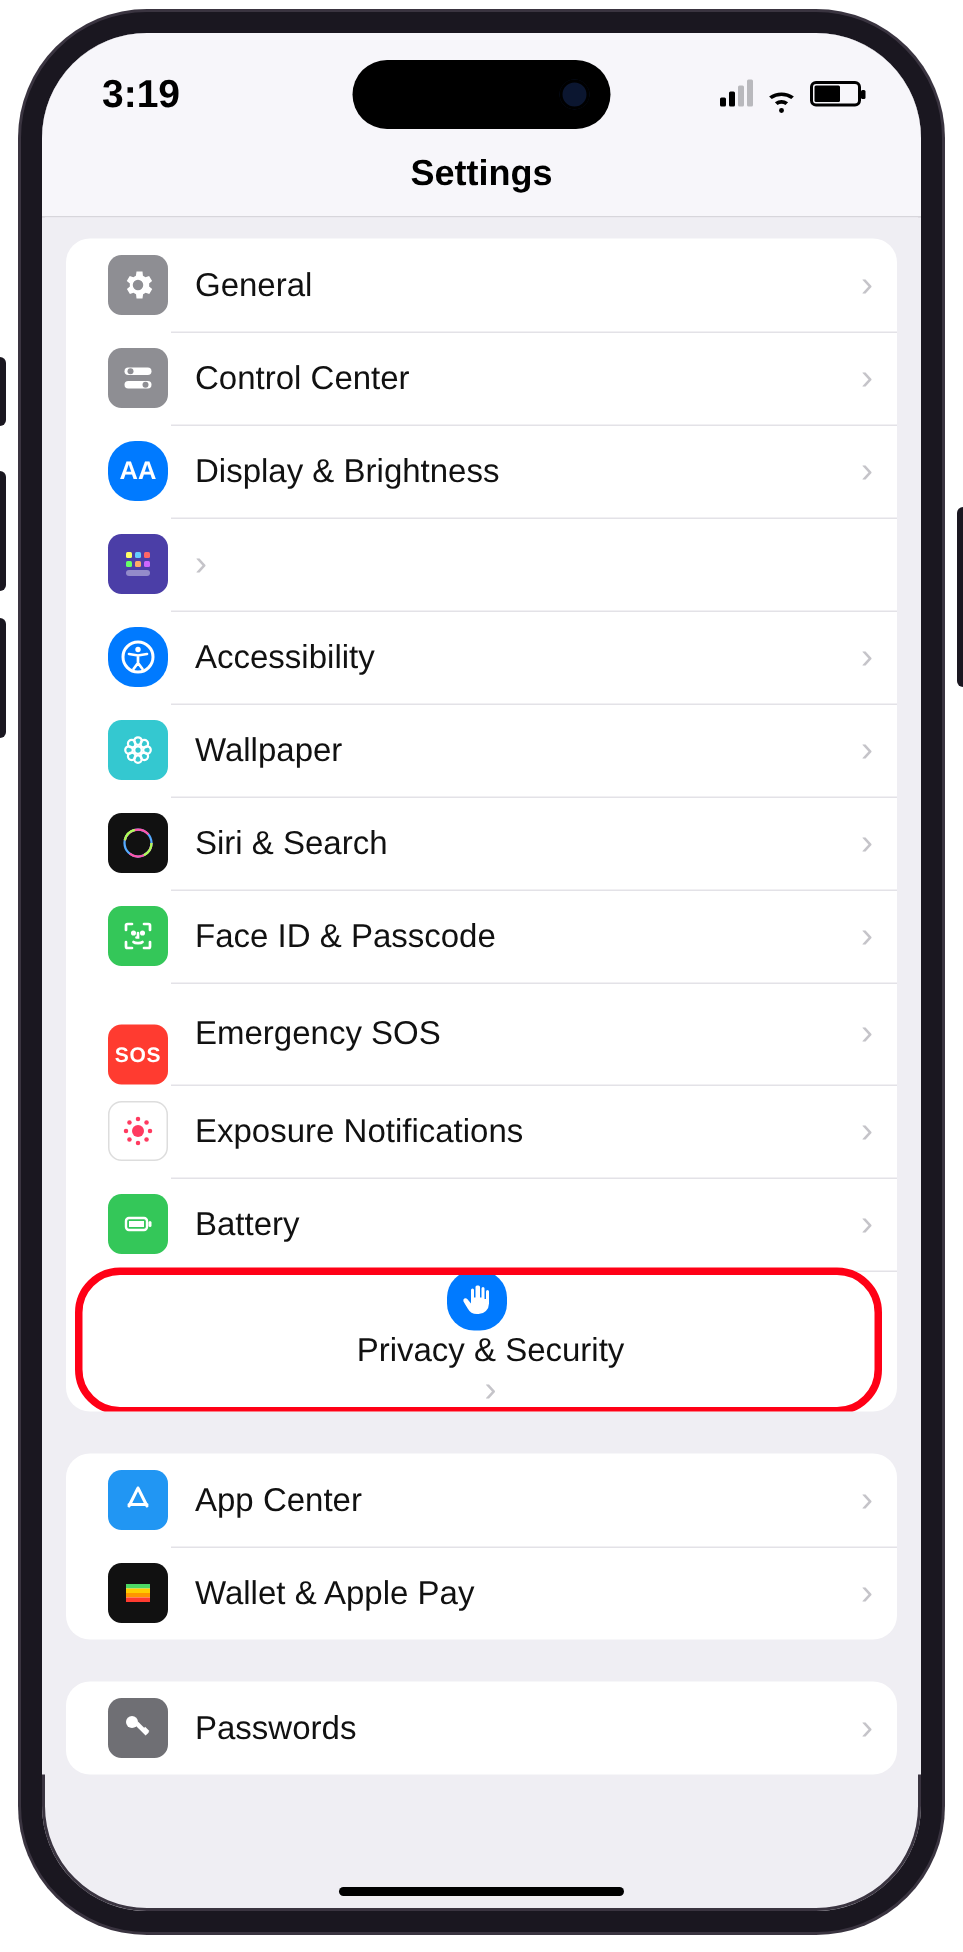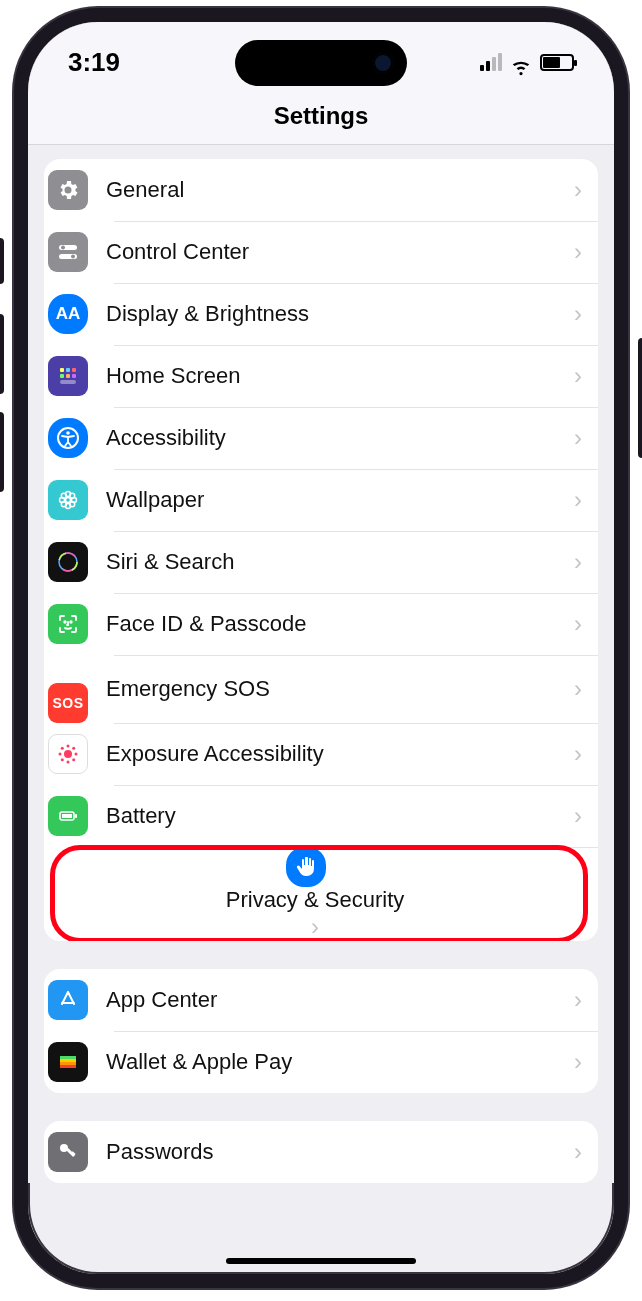--- a/index.html
+++ b/index.html
@@ -57,21 +57,21 @@
   }
   .topzone { background:#f7f6fa; }
 
   
   .content { padding:14px 16px 0; background:#efeef3; }
 
   .group {
     background:#fff; border-radius:16px; margin-bottom:28px; overflow:hidden;
   }
   .row {
-    display:flex; align-items:center; min-height:62px; padding:0 16px 0 4px;
+    display:flex; align-items:center; min-height:62px; padding:0 16px 0 28px;
     position:relative;
   }
   .row + .row::before {
     content:""; position:absolute; left:70px; right:0; top:0; height:1px; background:#e3e2e7;
   }
   .icon {
     width:40px; height:40px; border-radius:9px; flex:0 0 40px; margin-right:18px;
     display:flex; align-items:center; justify-content:center;
     color:#fff; font-weight:700;
   }
@@ -176,21 +176,20 @@
             <svg viewBox="0 0 24 24">
                 <rect x="4" y="4" width="4" height="4" rx="1" fill="#ff6"></rect>
                 <rect x="10" y="4" width="4" height="4" rx="1" fill="#6cf"></rect>
                 <rect x="16" y="4" width="4" height="4" rx="1" fill="#f66"></rect>
                 <rect x="4" y="10" width="4" height="4" rx="1" fill="#6f6"></rect>
                 <rect x="10" y="10" width="4" height="4" rx="1" fill="#fa6"></rect>
                 <rect x="16" y="10" width="4" height="4" rx="1" fill="#c6f"></rect>
                 <rect x="4" y="16" width="16" height="4" rx="2" fill="rgba(255,255,255,.4)"></rect>
               </svg>
           </span>
-          <span class="label">Home Screen</span>
           <span class="chev">›</span>
         </div>
         <div class="row">
           <span class="icon bg-blue">
             <svg viewBox="0 0 24 24">
                 <circle cx="12" cy="12" r="10" fill="none" stroke="#fff" stroke-width="2"></circle>
                 <circle cx="12" cy="7" r="1.8" fill="#fff"></circle>
                 <path d="M6 10l6 1 6-1M12 11v5l-3 4M12 16l3 4" stroke="#fff" stroke-width="1.8" fill="none" stroke-linecap="round"></path>
               </svg>
           </span>
@@ -253,21 +252,21 @@
                   <circle cx="12" cy="20" r="1.5"></circle>
                   <circle cx="4" cy="12" r="1.5"></circle>
                   <circle cx="20" cy="12" r="1.5"></circle>
                   <circle cx="6.3" cy="6.3" r="1.5"></circle>
                   <circle cx="17.7" cy="6.3" r="1.5"></circle>
                   <circle cx="6.3" cy="17.7" r="1.5"></circle>
                   <circle cx="17.7" cy="17.7" r="1.5"></circle>
                 </g>
               </svg>
           </span>
-          <span class="label">Exposure Accessibility</span>
+          <span class="label">Exposure Notifications</span>
           <span class="chev">›</span>
         </div>
         <div class="row">
           <span class="icon bg-green">
             <svg viewBox="0 0 24 24">
                 <rect x="4" y="8" width="14" height="8" rx="2" fill="none" stroke="#fff" stroke-width="1.6"></rect>
                 <rect x="6" y="10" width="10" height="4" fill="#fff"></rect>
                 <rect x="19" y="10" width="2" height="4" rx="1" fill="#fff"></rect>
               </svg>
           </span>

